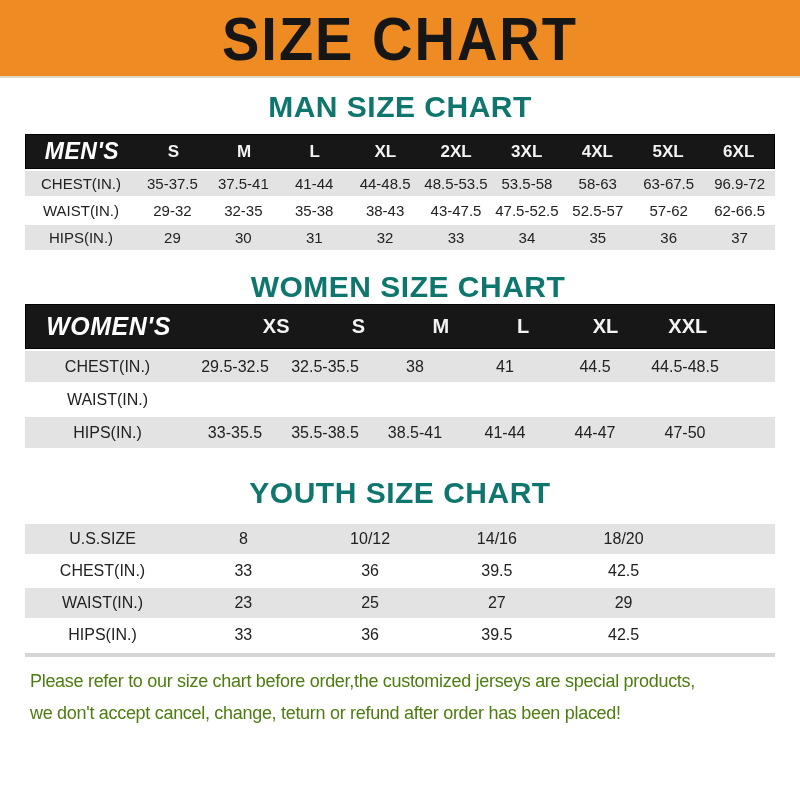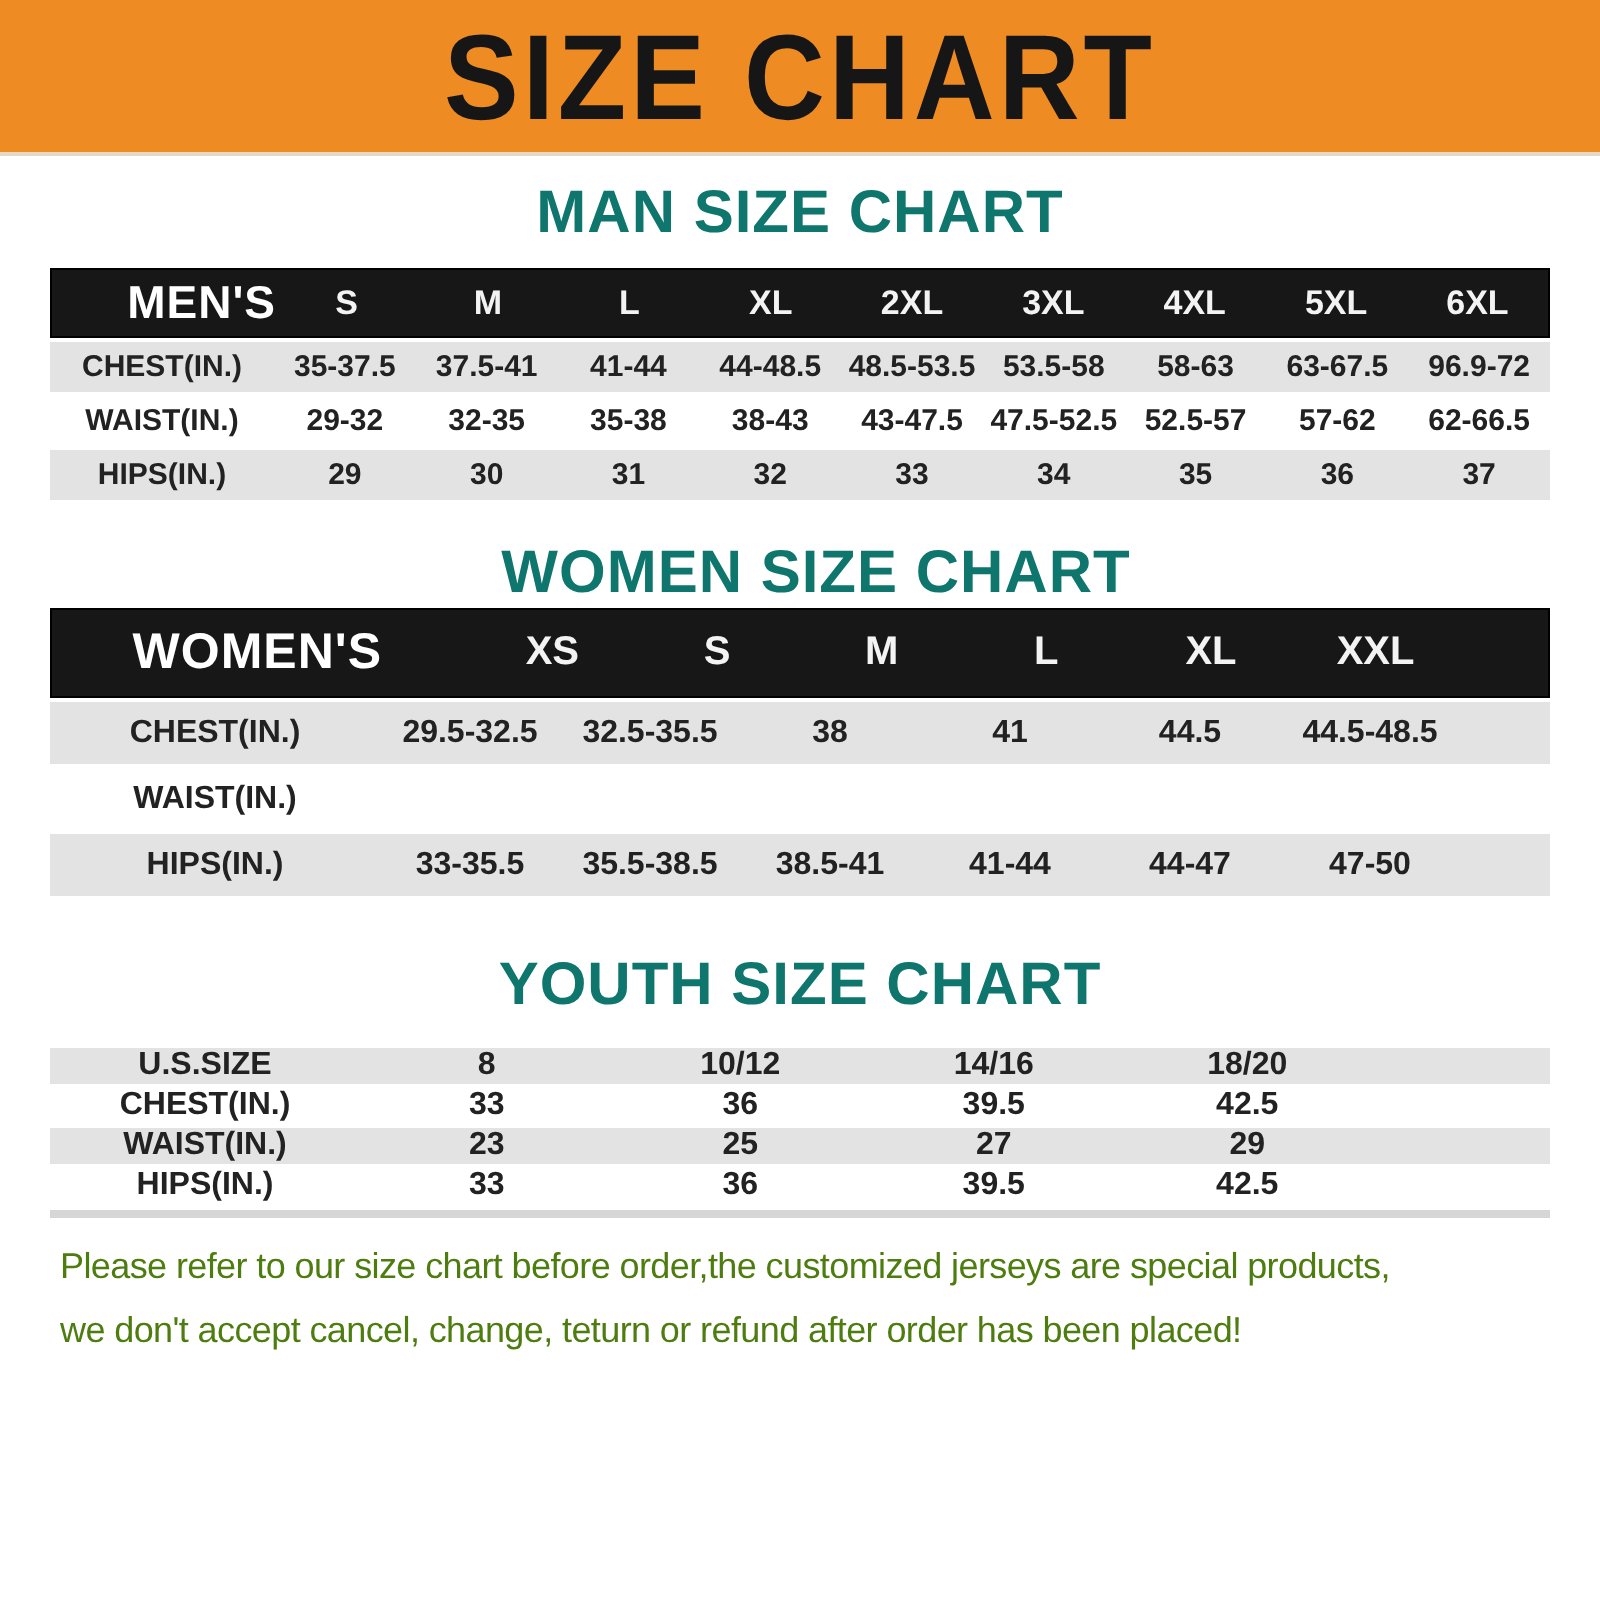--- a/index.html
+++ b/index.html
@@ -30,39 +30,39 @@
 
   
   .size-table{margin:0 25px;}
   .size-table .bar{
     display:flex;align-items:center;background:#171717;color:#ffffff;
     border:1px solid #000;
   }
   .size-table .bar .cells{color:#f3f3f3;}
   .cells{flex:1;display:flex;align-items:center;align-self:stretch;}
   .cells > span{flex:1;text-align:center;}
-  .rows .row{display:flex;align-items:center;margin-top:2px;background:#ffffff;font-weight:bold;}
+  .rows .row{display:flex;align-items:center;margin-top:2px;background:#ffffff;}
   .rows .row:nth-child(odd){background:#e3e3e3;}
   .row-label,.bar-label{text-align:center;flex:0 0 auto;}
-  .bar-label{font-weight:bold;text-align:right;padding-left:0;box-sizing:border-box;}
+  .bar-label{font-weight:bold;text-align:center;padding-left:0;box-sizing:border-box;font-style:italic;}
 
   .t-men .bar{height:33px;font-size:17px;font-weight:600;}
   .t-men .bar-label{width:112px;font-size:23px;letter-spacing:0.5px;}
   .t-men .row{height:25px;font-size:15px;}
   .t-men .row-label{width:112px;}
 
   .t-women .bar{height:43px;font-size:20px;font-weight:600;gap:44px;}
   .t-women .bar-label{width:165px;font-size:25px;letter-spacing:0.5px;}
   .t-women .row{height:31px;font-size:16px;}
   .t-women .row-label{width:165px;}
   .t-women .cells{margin-right:45px;}
 
   .t-youth .bar{height:44px;font-size:20px;font-weight:600;}
   .t-youth .bar-label{width:155px;font-size:25px;letter-spacing:2px;}
-  .t-youth .row{height:18px;font-size:16px;}
+  .t-youth .row{height:30px;font-size:16px;}
   .t-youth .row-label{width:155px;}
   .t-youth .cells{margin-right:88px;}
 
   .youth-strip{height:4px;background:#d6d6d6;margin:3px 25px 0;}
 
   
   .footnote{margin:8px 30px 0;flex:1 1 auto;}
   .footnote p{
     margin:0;color:#4d7c0f;font-size:18px;line-height:32px;
     letter-spacing:-0.3px;

